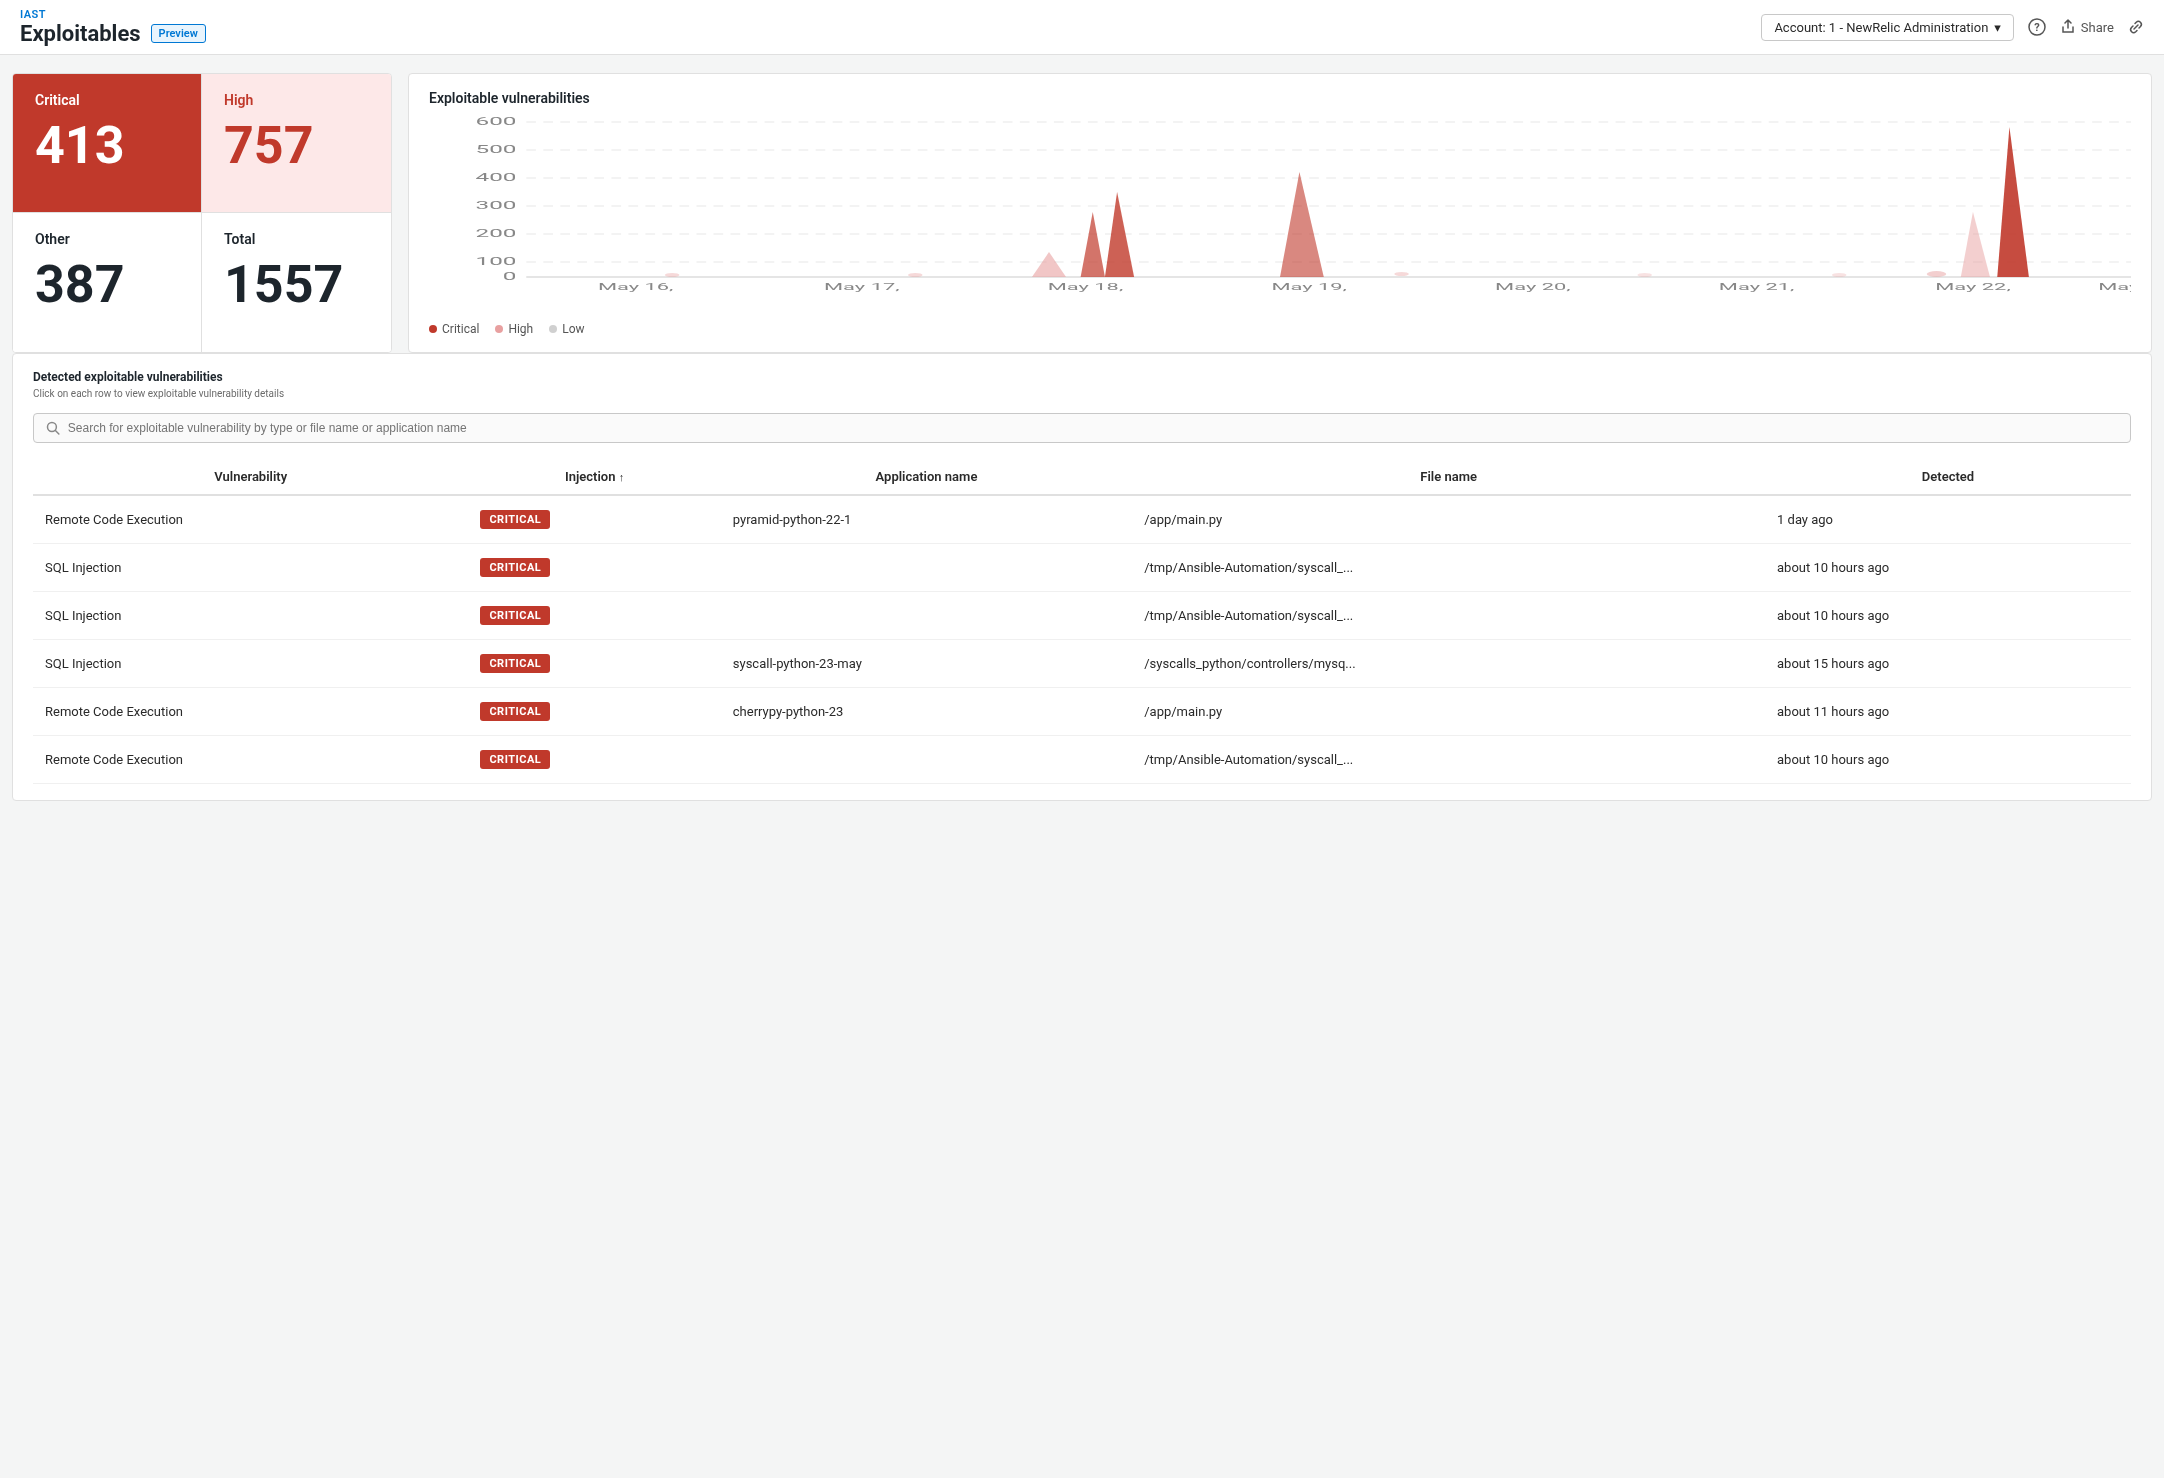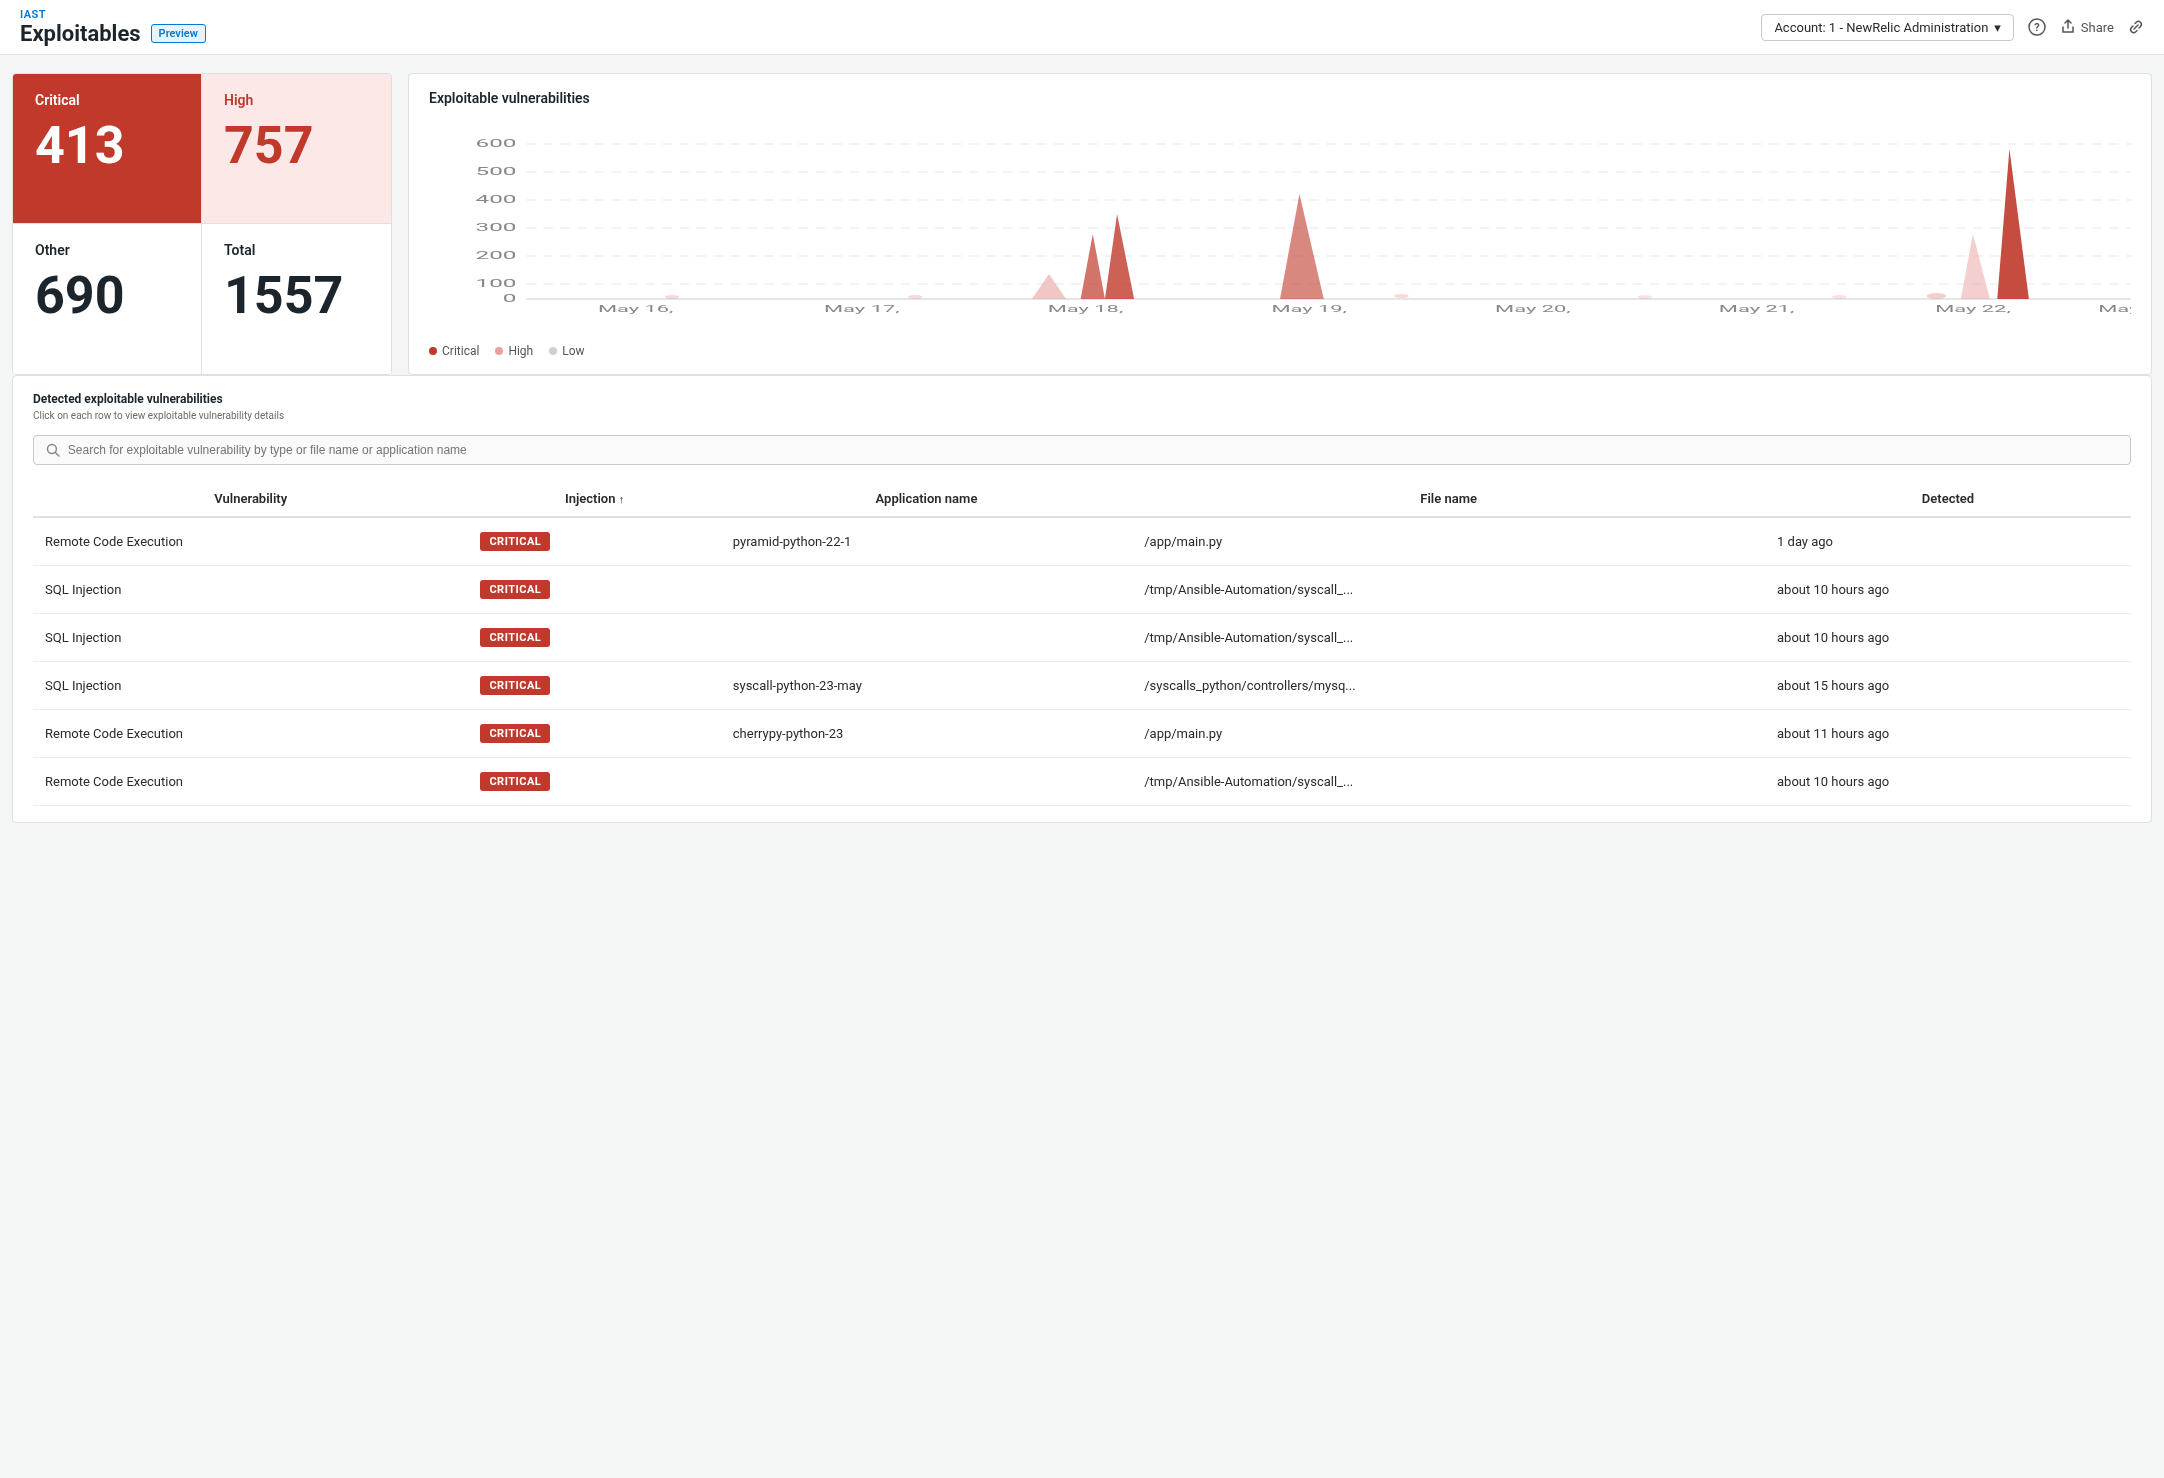--- a/index.html
+++ b/index.html
@@ -138,21 +138,21 @@
     .chart-panel {
       flex: 1;
       background: #fff;
       border: 1px solid #e0e0e0;
       border-radius: 4px;
       padding: 16px 20px;
     }
     .chart-title {
       font-size: 14px;
       font-weight: 600;
-      margin-bottom: 28px;
+      margin-bottom: 6px;
       color: #1d252c;
     }
     .chart-area {
       position: relative;
       height: 200px;
     }
     .chart-svg {
       width: 100%;
       height: 180px;
     }
@@ -292,21 +292,21 @@
         <div class="stat-value">413</div>
       </div>
 
       <div class="stat-card high">
         <div class="stat-label">High</div>
         <div class="stat-value">757</div>
       </div>
 
       <div class="stat-card other">
         <div class="stat-label">Other</div>
-        <div class="stat-value">690</div>
+        <div class="stat-value">387</div>
       </div>
 
       <div class="stat-card total">
         <div class="stat-label">Total</div>
         <div class="stat-value">1557</div>
       </div>
     </div>
 
     <div class="chart-panel">
       <div class="chart-title">Exploitable vulnerabilities</div>

